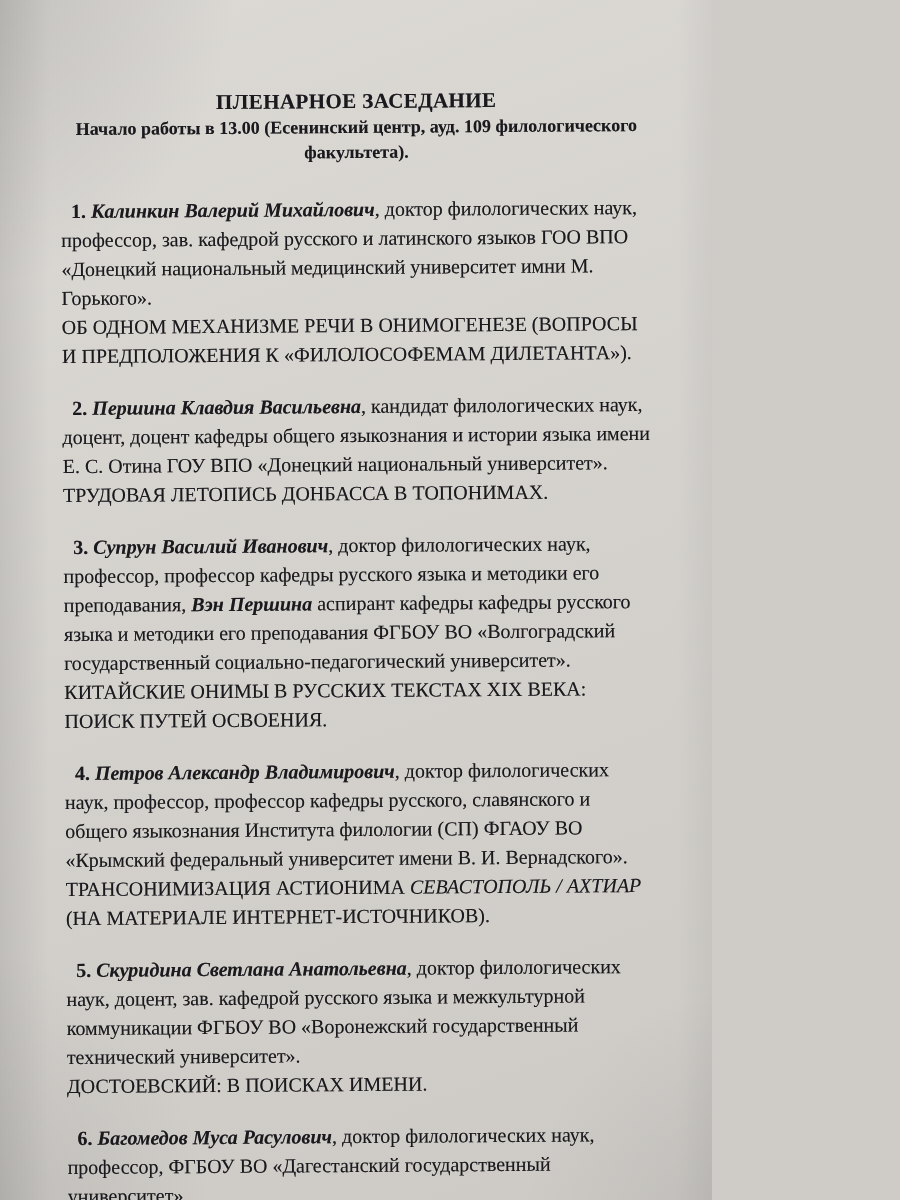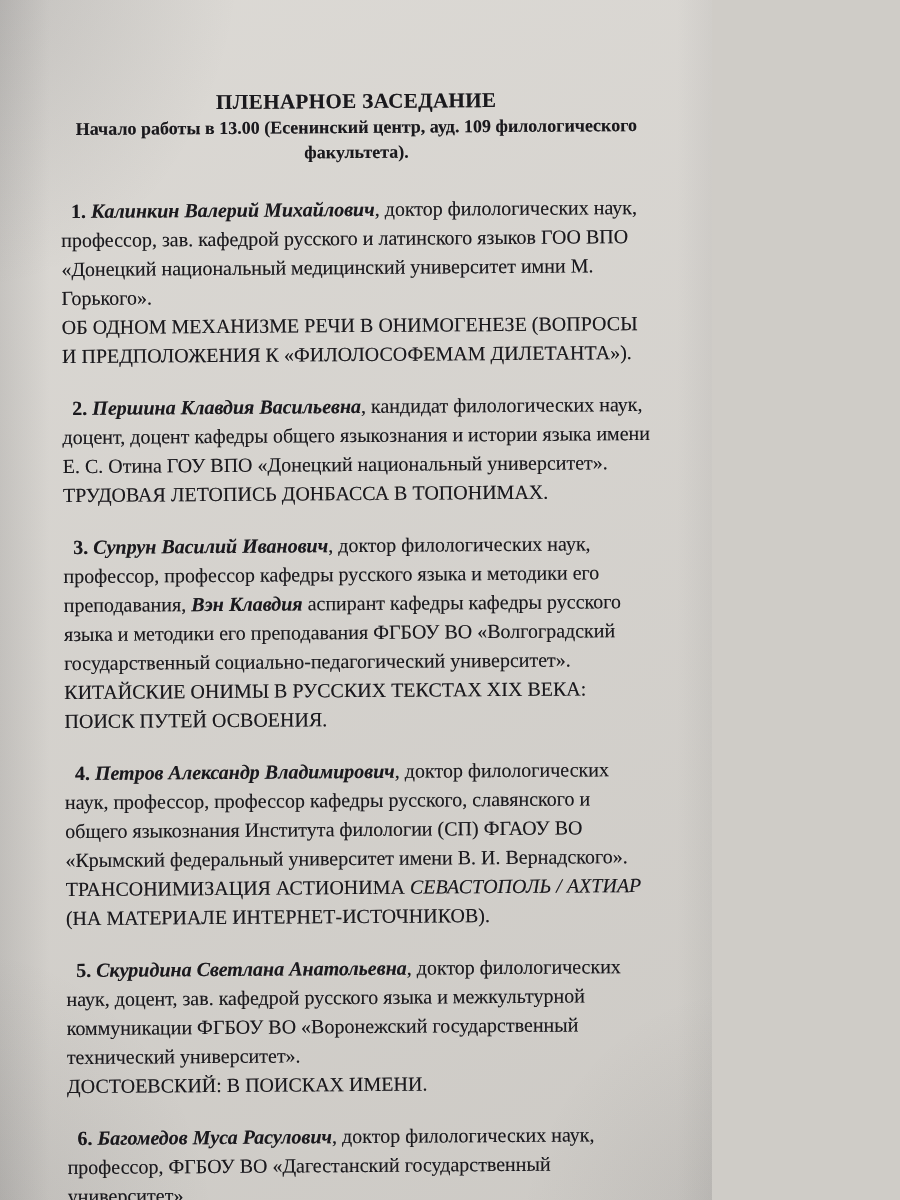--- a/index.html
+++ b/index.html
@@ -70,21 +70,21 @@
     <div>
         <div class="entry">
           <p class="entry-text"><b class="num">1.</b> <b><i>Калинкин Валерий Михайлович</i></b><span>, доктор филологических наук, профессор, зав. кафедрой русского и латинского языков ГОО ВПО «Донецкий национальный медицинский университет имни М. Горького».</span></p>
           <p class="talk">ОБ ОДНОМ МЕХАНИЗМЕ РЕЧИ В ОНИМОГЕНЕЗЕ (ВОПРОСЫ И ПРЕДПОЛОЖЕНИЯ К «ФИЛОЛОСОФЕМАМ ДИЛЕТАНТА»).</p>
         </div>
         <div class="entry">
           <p class="entry-text"><b class="num">2.</b> <b><i>Першина Клавдия Васильевна</i></b><span>, кандидат филологических наук, доцент, доцент кафедры общего языкознания и истории языка имени Е. С. Отина ГОУ ВПО «Донецкий национальный университет».</span></p>
           <p class="talk">ТРУДОВАЯ ЛЕТОПИСЬ ДОНБАССА В ТОПОНИМАХ.</p>
         </div>
         <div class="entry">
-          <p class="entry-text"><b class="num">3.</b> <b><i>Супрун Василий Иванович</i></b><span>, доктор филологических наук, профессор, профессор кафедры русского языка и методики его преподавания, </span><b><i>Вэн Клавдия</i></b><span> аспирант кафедры кафедры русского языка и методики его преподавания ФГБОУ ВО «Волгоградский государственный социально-педагогический университет».</span></p>
+          <p class="entry-text"><b class="num">3.</b> <b><i>Супрун Василий Иванович</i></b><span>, доктор филологических наук, профессор, профессор кафедры русского языка и методики его преподавания, </span><b><i>Вэн Першина</i></b><span> аспирант кафедры кафедры русского языка и методики его преподавания ФГБОУ ВО «Волгоградский государственный социально-педагогический университет».</span></p>
           <p class="talk">КИТАЙСКИЕ ОНИМЫ В РУССКИХ ТЕКСТАХ XIX ВЕКА: ПОИСК ПУТЕЙ ОСВОЕНИЯ.</p>
         </div>
         <div class="entry">
           <p class="entry-text"><b class="num">4.</b> <b><i>Петров Александр Владимирович</i></b><span>, доктор филологических наук, профессор, профессор кафедры русского, славянского и общего языкознания Института филологии (СП) ФГАОУ ВО «Крымский федеральный университет имени В. И. Вернадского».</span></p>
           <p class="talk">ТРАНСОНИМИЗАЦИЯ АСТИОНИМА <i>СЕВАСТОПОЛЬ / АХТИАР</i> (НА МАТЕРИАЛЕ ИНТЕРНЕТ-ИСТОЧНИКОВ).</p>
         </div>
         <div class="entry">
           <p class="entry-text"><b class="num">5.</b> <b><i>Скуридина Светлана Анатольевна</i></b><span>, доктор филологических наук, доцент, зав. кафедрой русского языка и межкультурной коммуникации ФГБОУ ВО «Воронежский государственный технический университет».</span></p>
           <p class="talk">ДОСТОЕВСКИЙ: В ПОИСКАХ ИМЕНИ.</p>
         </div>

